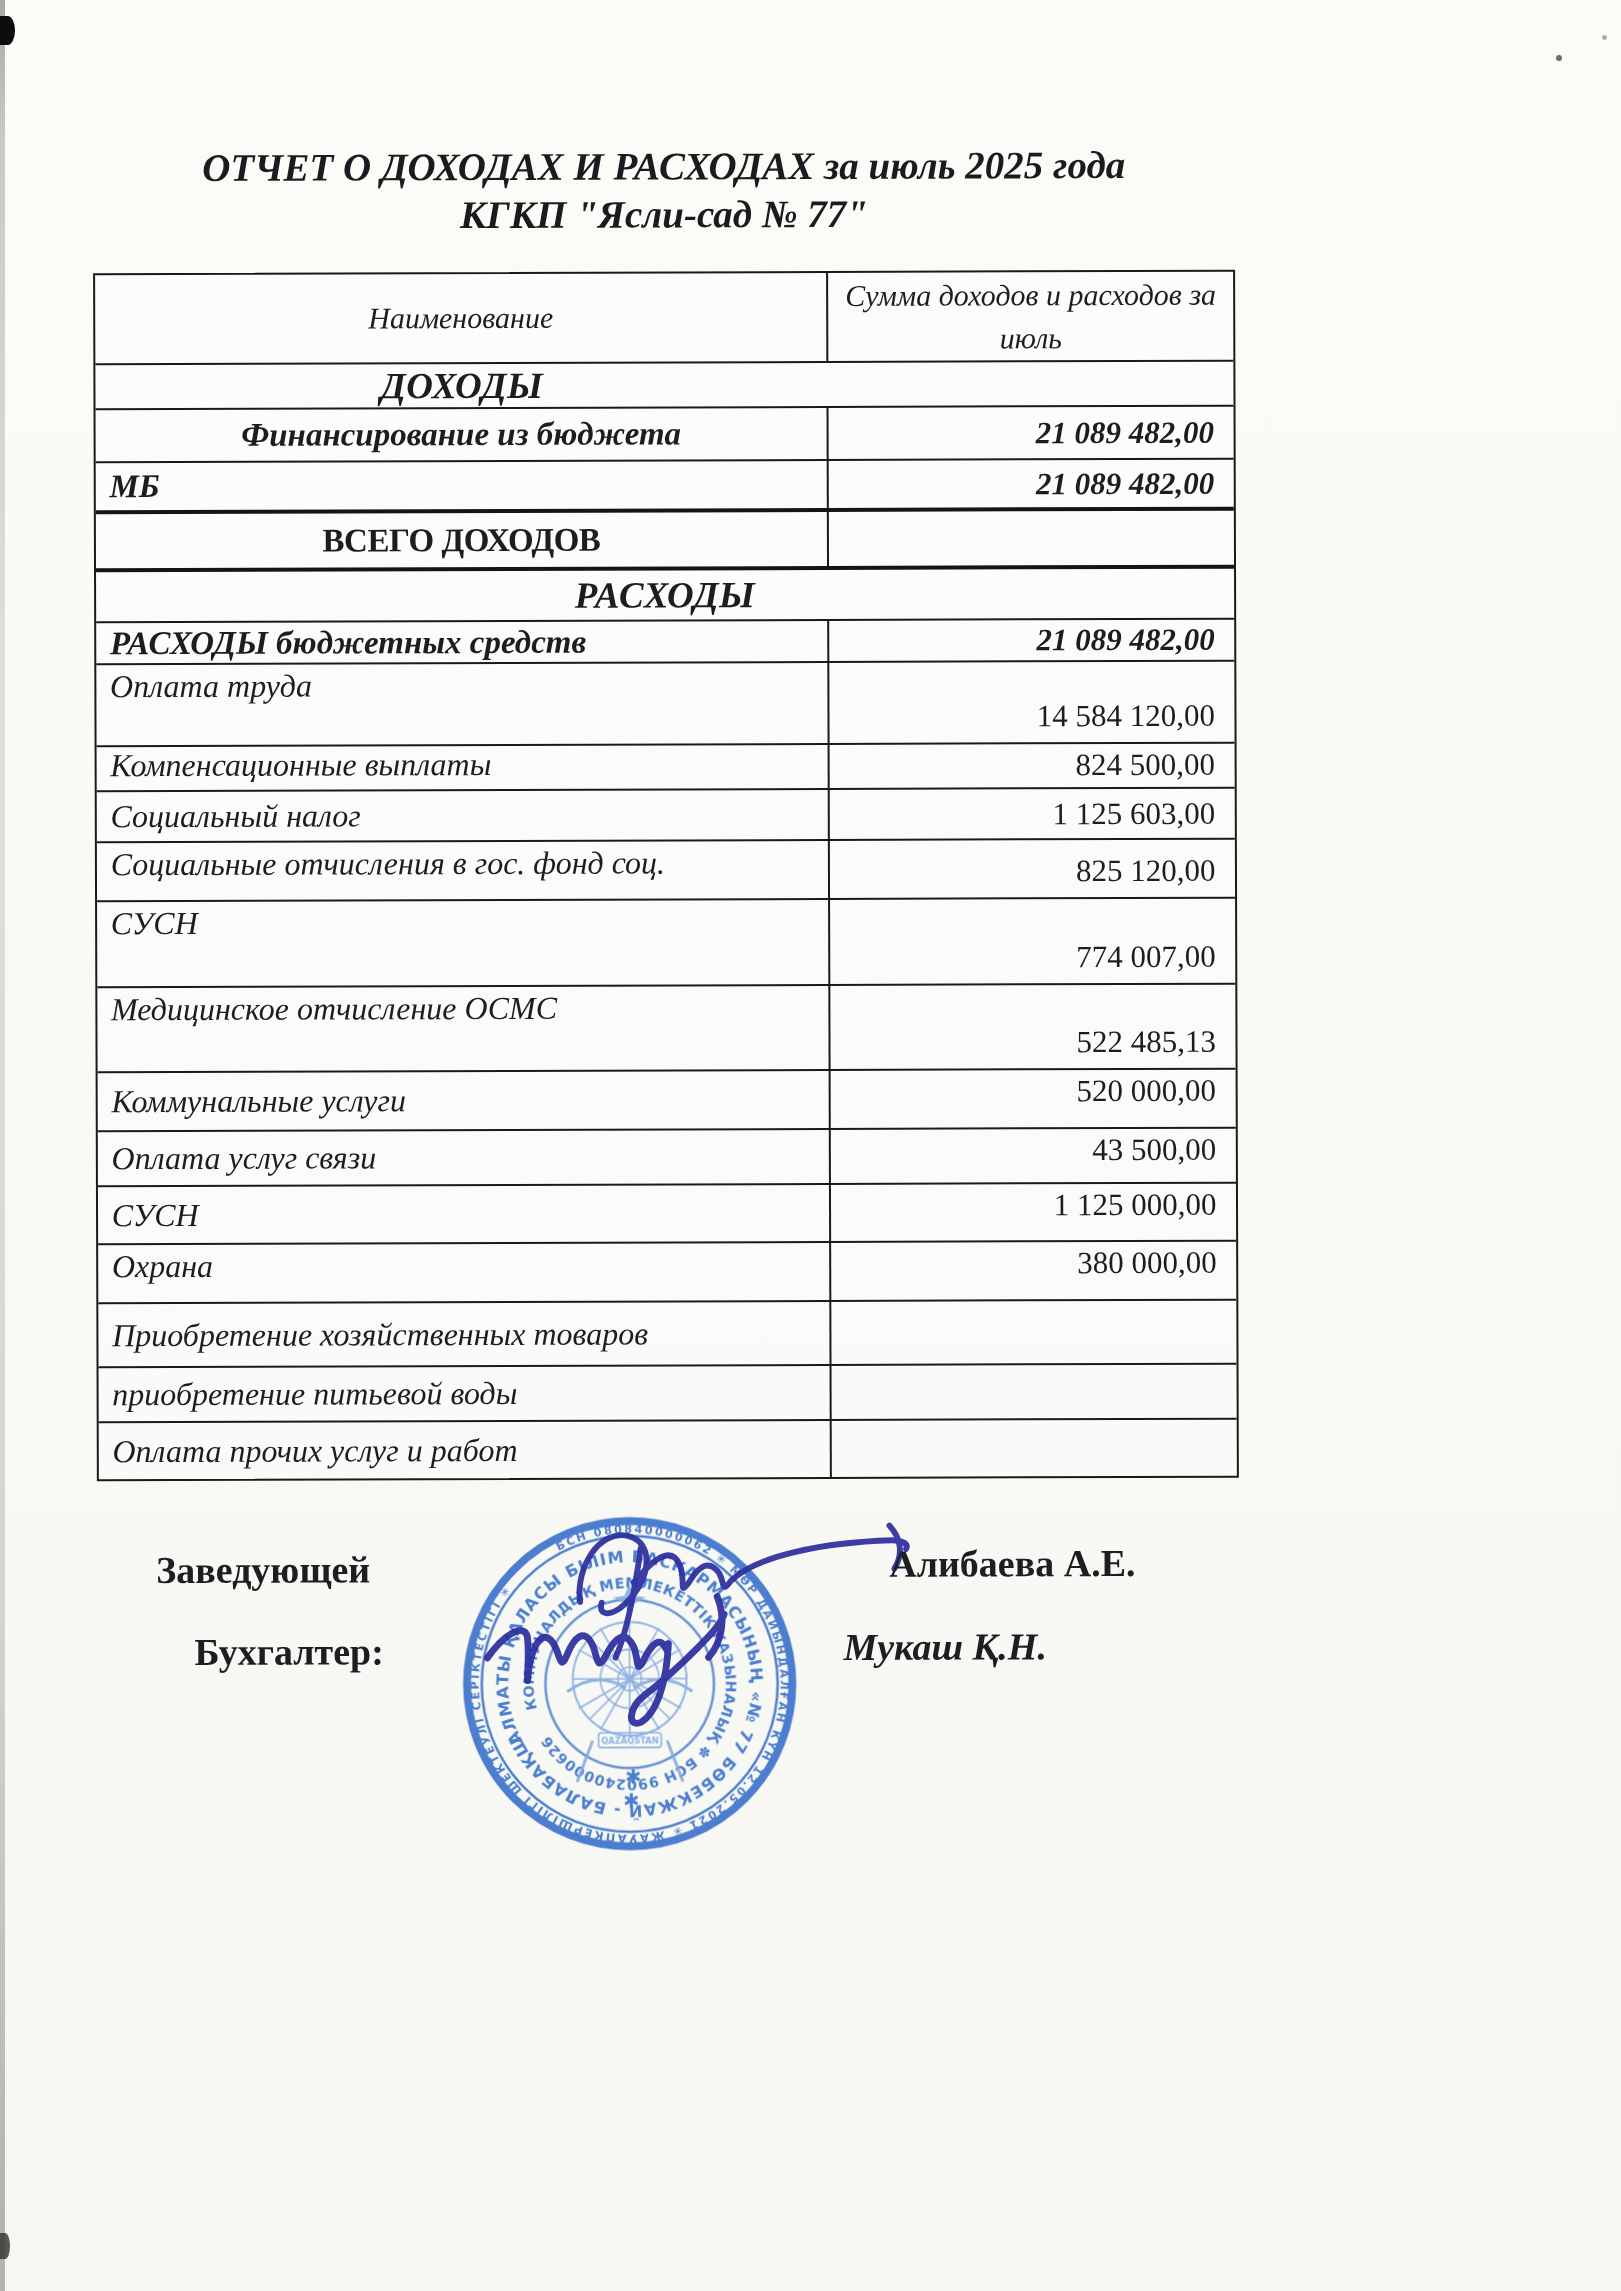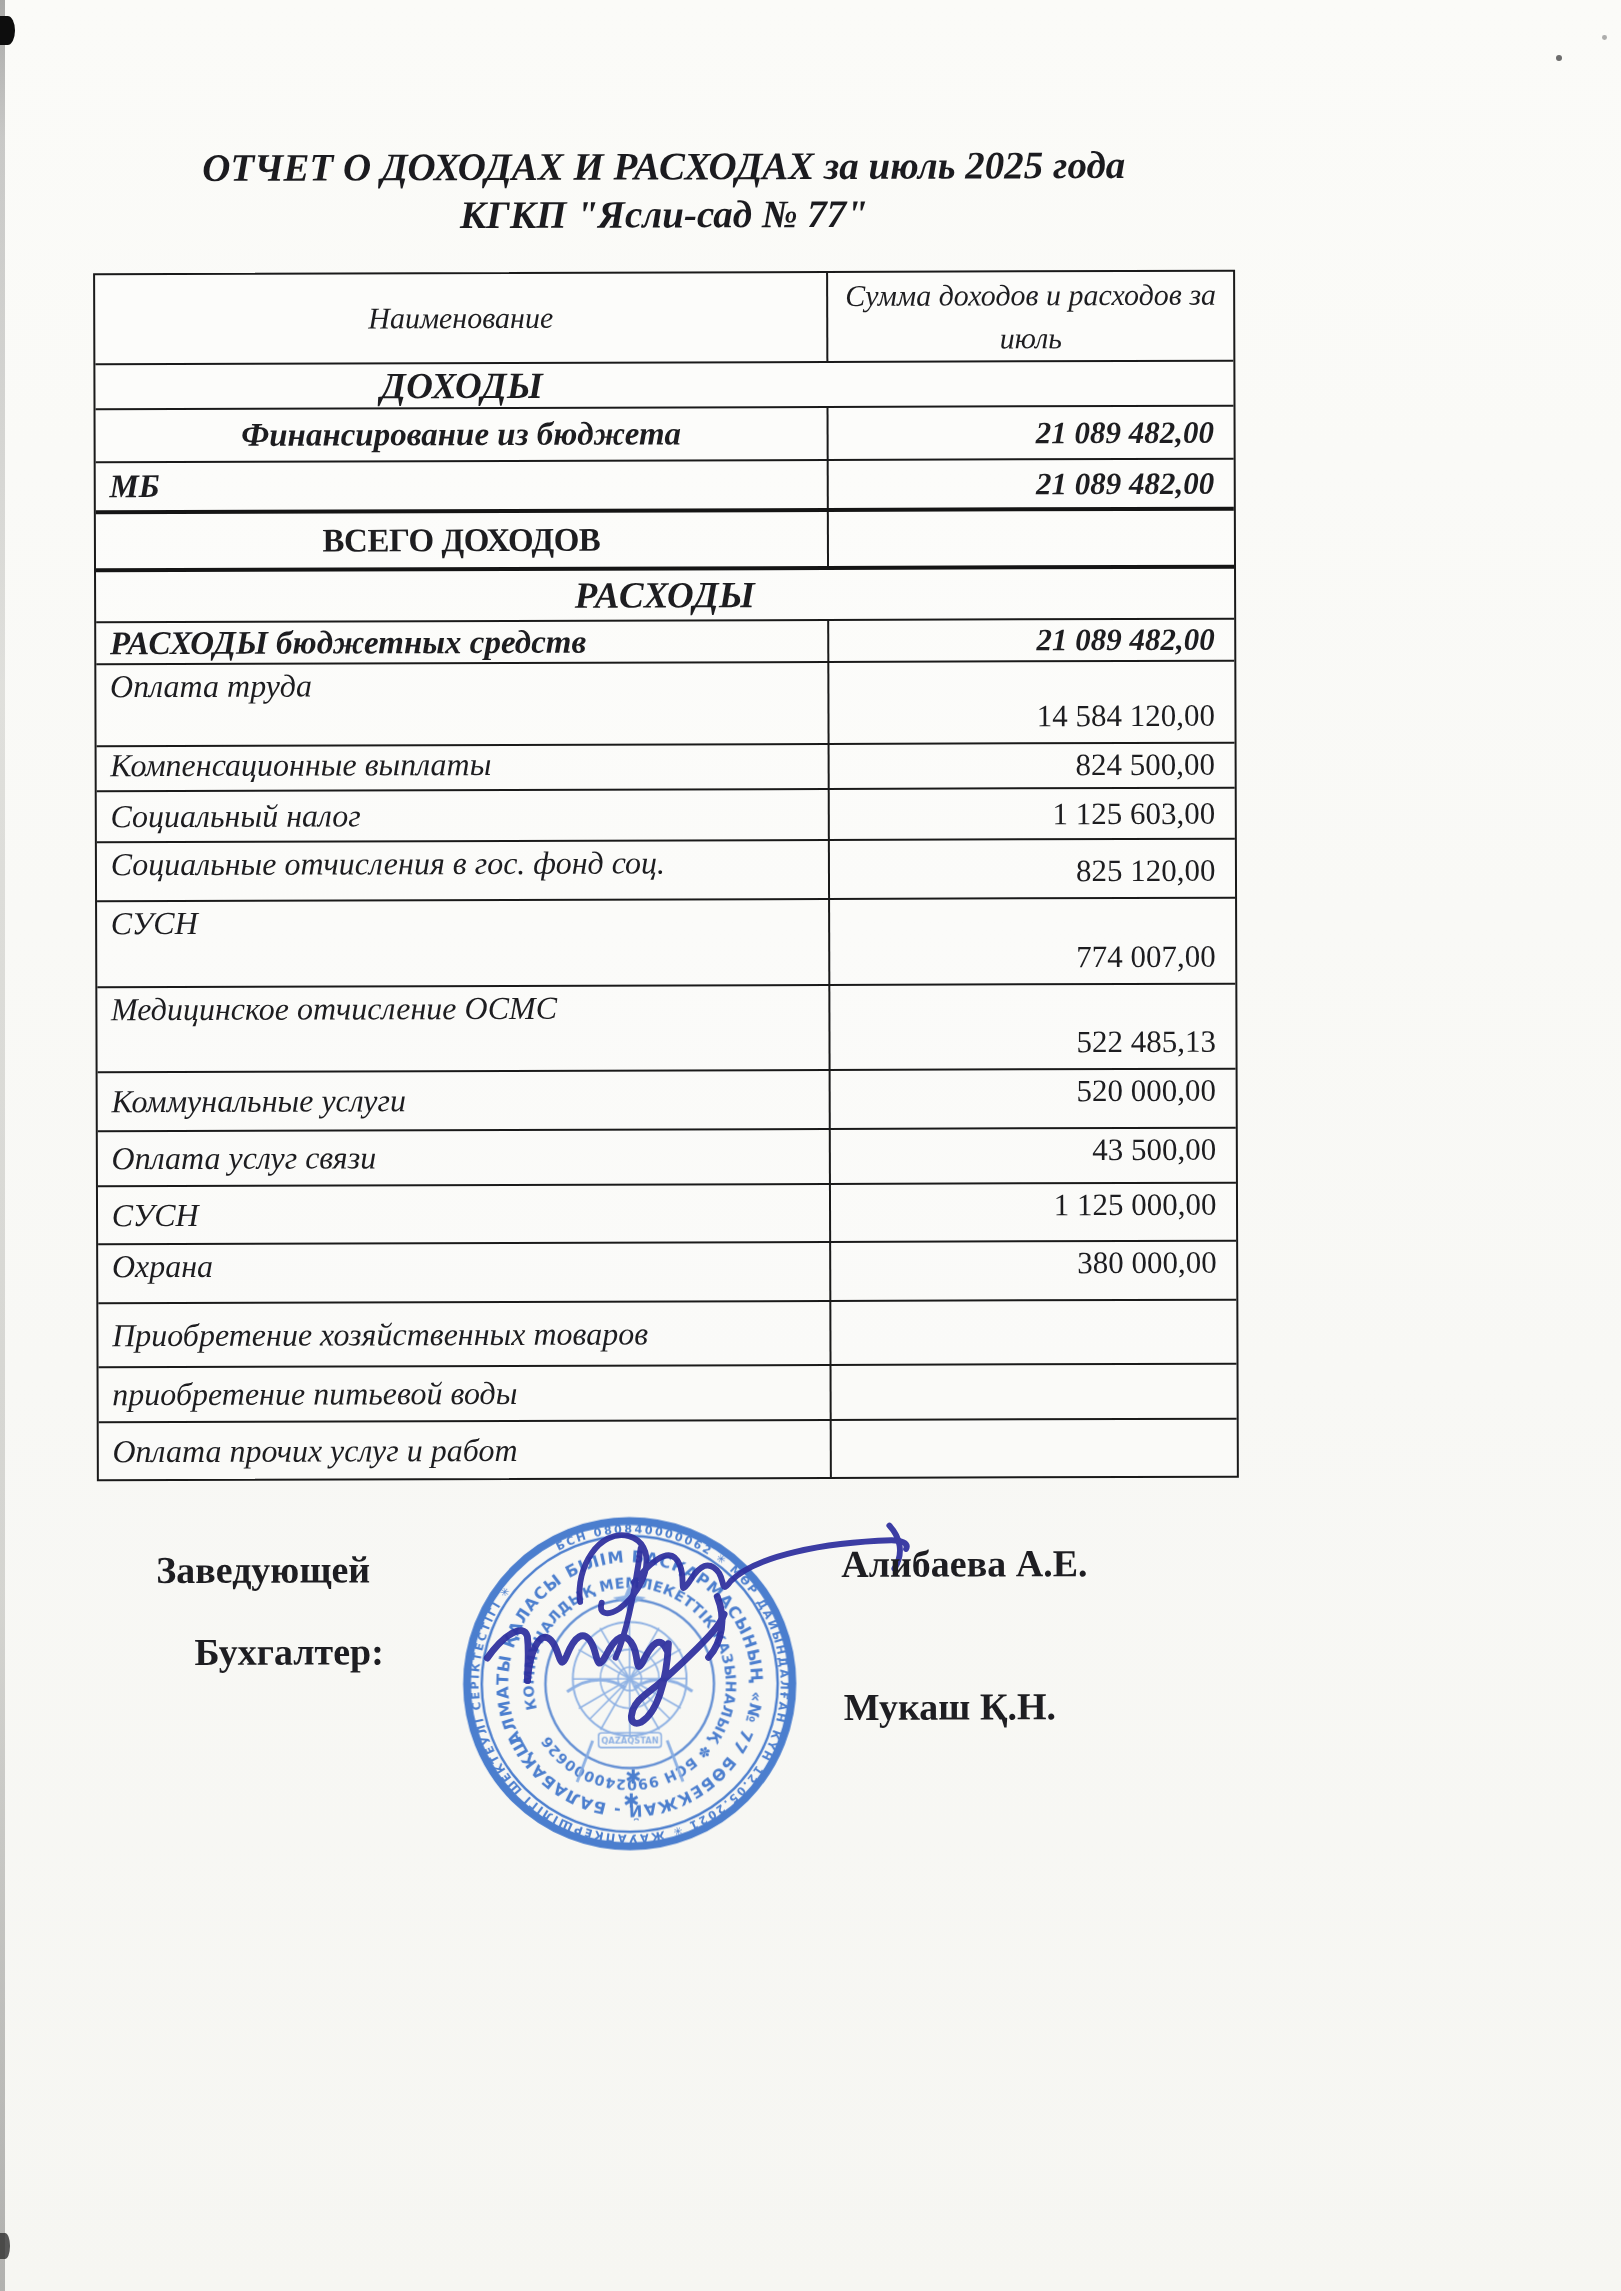--- a/index.html
+++ b/index.html
@@ -38,23 +38,23 @@
   .vv-top{align-items:flex-start;}
   .vv-mid{align-items:center;}
   .vv-bottom{align-items:flex-end;padding-bottom:7.8px;}
   .ls-i{font-style:italic;}
   .ls-bi{font-style:italic;font-weight:bold;font-size:33px;}
   .ls-b{font-weight:bold;letter-spacing:-0.5px;font-size:33px;}
   .vs-bi{font-weight:bold;font-style:italic;}
   
   .sigtext{position:absolute;font-weight:bold;font-size:38px;color:#1e1e22;z-index:6;}
   #role1{left:154px;top:1547px;}
-  #name1{left:839px;top:1543px;}
+  #name1{left:887px;top:1543px;}
   #role2{left:174px;top:1629px;margin-left:18px;}
-  #name2{left:841px;top:1686px;}
+  #name2{left:841px;top:1626px;font-style:italic;}
   
   .stamp{position:absolute;left:441px;top:1498px;width:392px;height:392px;z-index:3;
          opacity:.92;filter:blur(0.4px);}
   .ink{position:absolute;left:431px;top:1509px;width:519px;height:255px;z-index:5;opacity:.93;}
   
   .art{position:absolute;z-index:8;}
   #edge-strip{left:0;top:0;width:4.9px;height:2292px;
      background:linear-gradient(180deg,#222 0%,#777 6%,#b5b5b0 30%,#9a9a95 70%,#444 98%);opacity:.38;}
   #blot-tl{left:0;top:15.7px;width:14.7px;height:29px;background:#0d0d0d;border-radius:0 60% 60% 0;}
   #blot-bl{left:0;top:2233px;width:9.8px;height:25.5px;background:#2f2f2f;border-radius:0 60% 60% 0;opacity:.8;}

